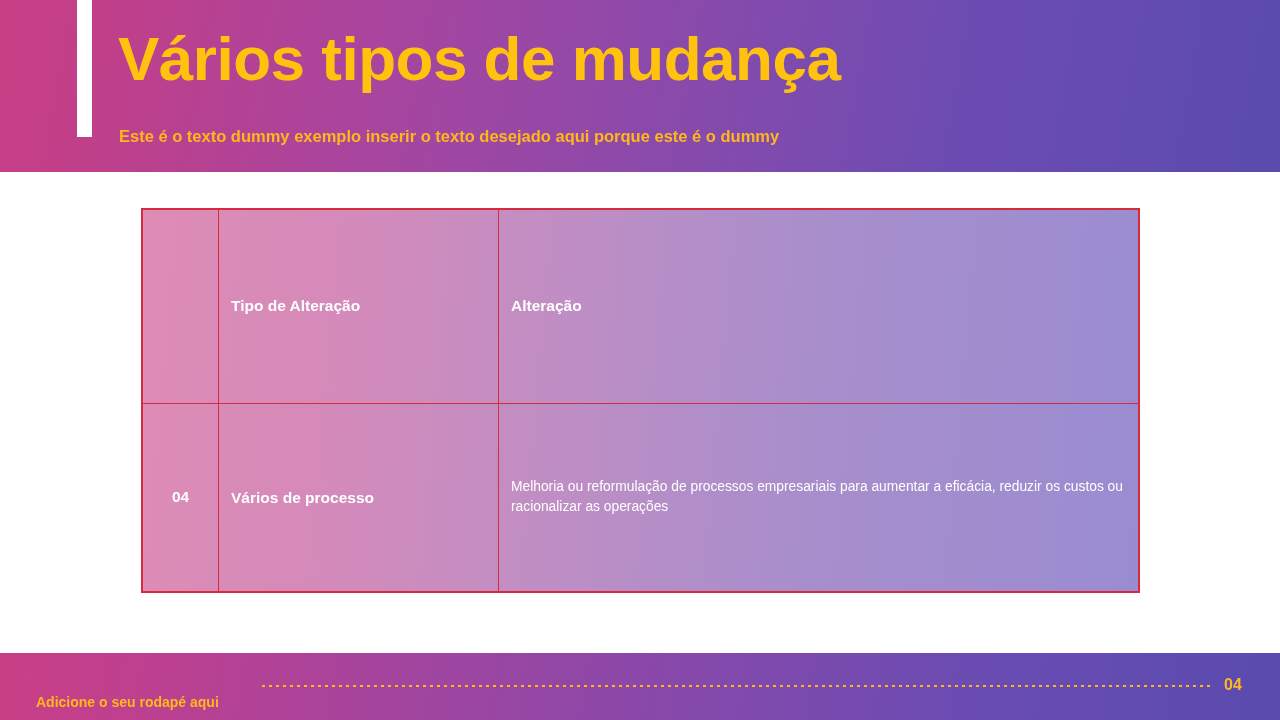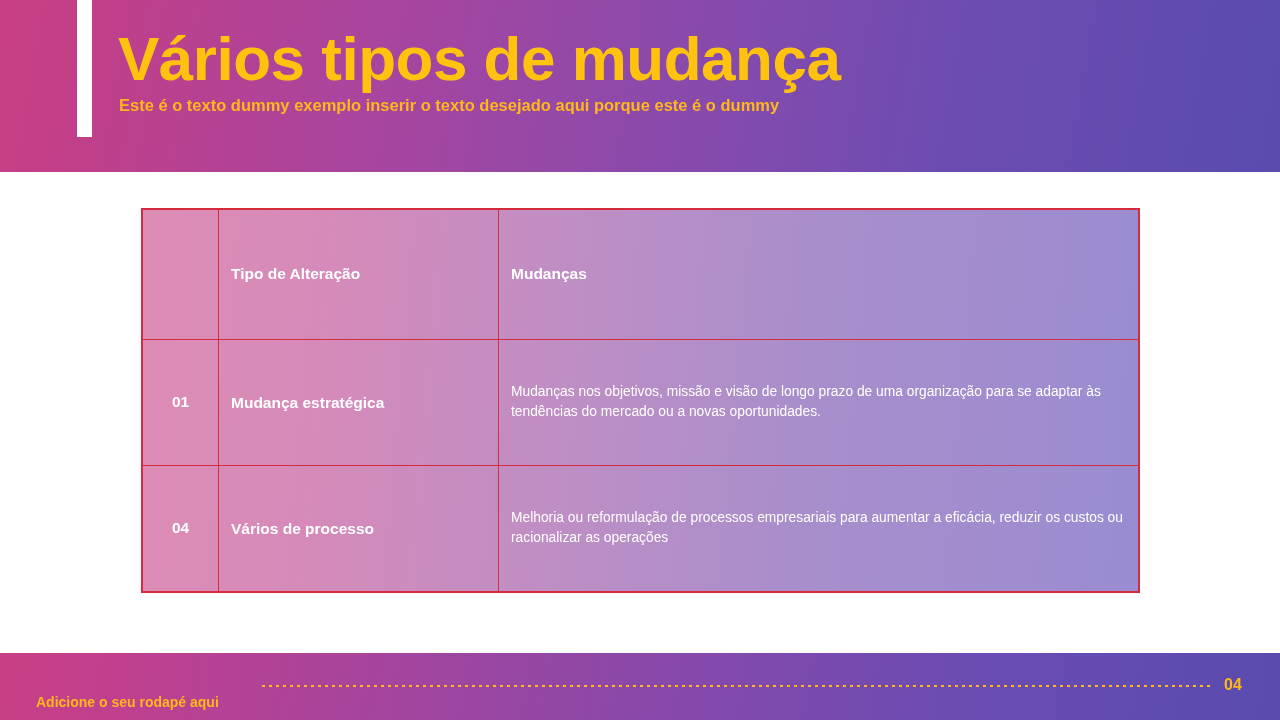--- a/index.html
+++ b/index.html
@@ -52,21 +52,21 @@
     font-weight: bold;
     color: #ffc20e;
     letter-spacing: -0.5px;
     line-height: 1.05;
     white-space: nowrap;
   }
 
   .header-subtitle {
     position: absolute;
     left: 119px;
-    top: 96px;
+    top: 127px;
     font-size: 16.5px;
     font-weight: bold;
     color: #ffb71c;
     white-space: nowrap;
     text-align: right;
   }
 
   
   .table-wrap {
     position: absolute;
@@ -197,28 +197,23 @@
     <table class="tbl">
       <colgroup>
         <col class="col-num">
         <col class="col-type">
         <col class="col-desc">
       </colgroup>
       <tbody>
         <tr class="hdr-row">
           <td class="col-num cell-num"></td>
           <td class="col-type">Tipo de Alteração</td>
-          <td class="col-desc">Mudanças</td>
+          <td class="col-desc">Alteração</td>
         </tr>
 
-        <tr class="body-row">
-          <td class="cell-num">01</td>
-          <td class="cell-type">Mudança estratégica</td>
-          <td class="cell-desc">Mudanças nos objetivos, missão e visão de longo prazo de uma organização para se adaptar às tendências do mercado ou a novas oportunidades.</td>
-        </tr>
 
 
 
         <tr class="body-row">
           <td class="cell-num">04</td>
           <td class="cell-type">Vários de processo</td>
           <td class="cell-desc">Melhoria ou reformulação de processos empresariais para aumentar a eficácia, reduzir os custos ou racionalizar as operações</td>
         </tr>
 
       </tbody>

